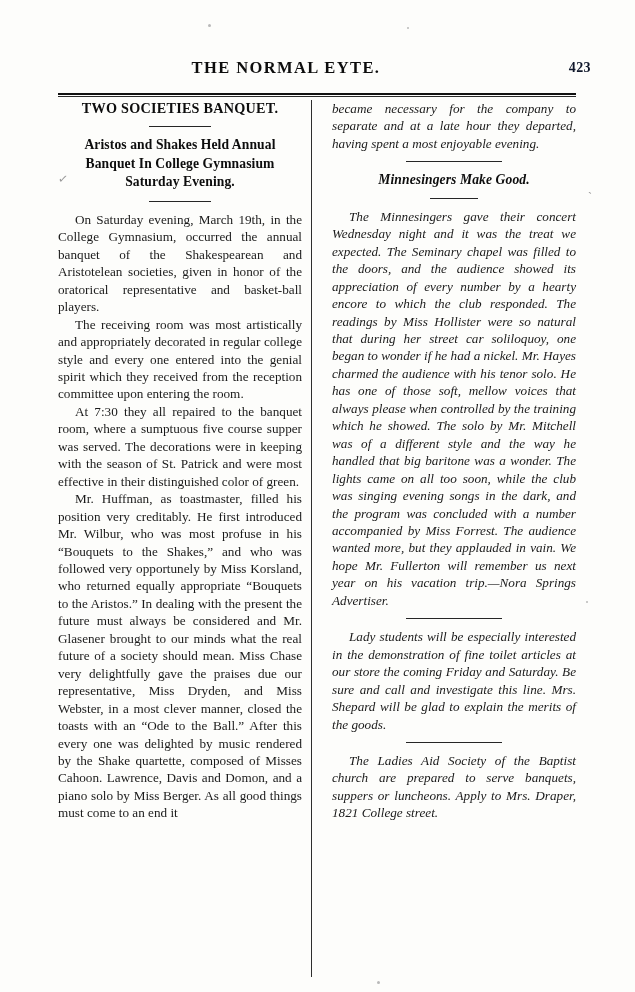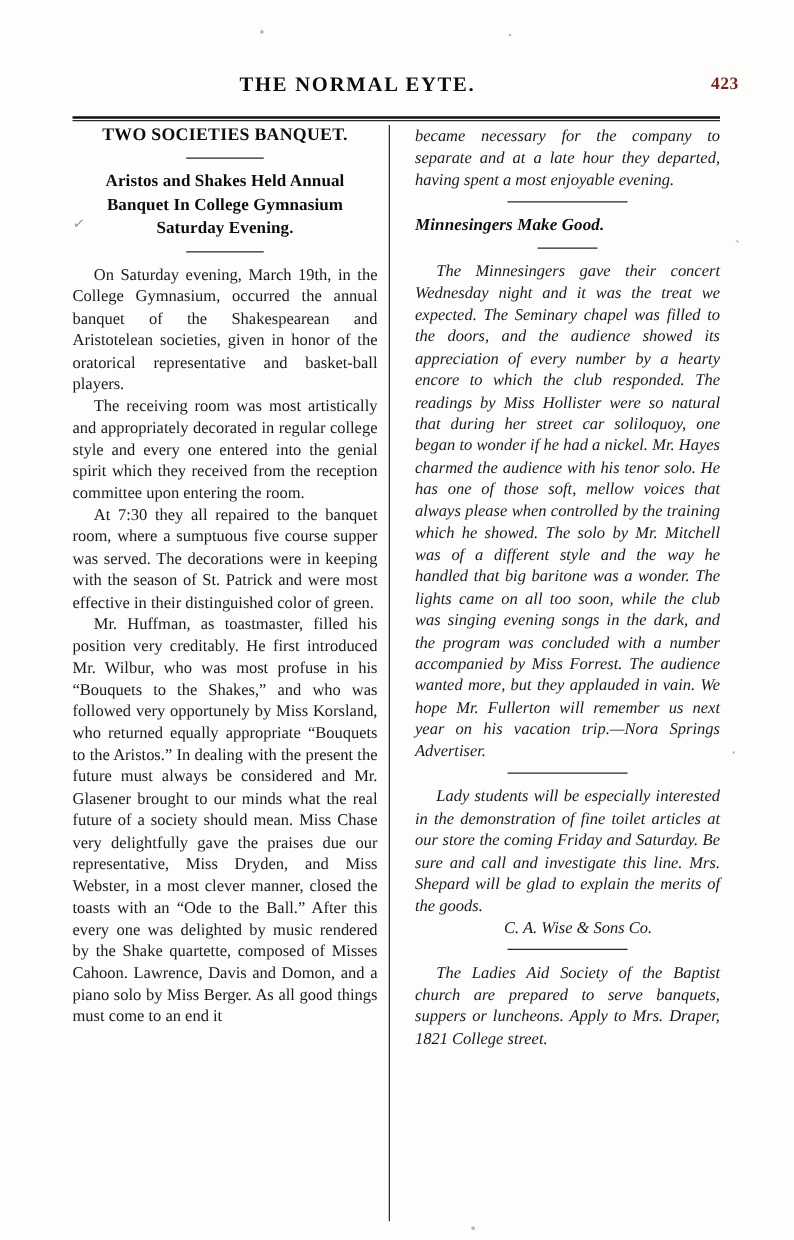--- a/index.html
+++ b/index.html
@@ -44,21 +44,21 @@
     padding-right: 34px;
     box-sizing: border-box;
   }
   .folio {
     position: absolute;
     right: 44px;
     top: 2px;
     font-weight: bold;
     font-size: 14px;
     letter-spacing: 0.4px;
-    color: #7f1d1d;
+    color: #0f172a;
   }
 
   
   .head-rule {
     position: absolute;
     left: 58px;
     top: 93px;
     width: 518px;
     height: 4px;
   }
@@ -112,21 +112,21 @@
   .head-sub {
     text-align: center;
     font-weight: bold;
     font-size: 13.6px;
     line-height: 18.5px;
     letter-spacing: 0.1px;
     margin: 0;
     color: #0d0d0d;
   }
   .head-section {
-    text-align: left;
+    text-align: center;
     font-weight: bold;
     font-size: 13.6px;
     letter-spacing: 0.1px;
     margin: 0;
     color: #0d0d0d;
   }
 
   
   .rule-short {
     width: 62px;
@@ -222,21 +222,20 @@
     <h2 class="head-section">Minnesingers Make Good.</h2>
 
     <div class="rule-short tiny"></div>
 
     <p class="body">The Minnesingers gave their concert Wednesday night and it was the treat we expected. The Seminary chapel was filled to the doors, and the audience showed its appreciation of every number by a hearty encore to which the club responded. The readings by Miss Hollister were so natural that during her street car soliloquoy, one began to wonder if he had a nickel. Mr. Hayes charmed the audience with his tenor solo. He has one of those soft, mellow voices that always please when controlled by the training which he showed. The solo by Mr. Mitchell was of a different style and the way he handled that big baritone was a wonder. The lights came on all too soon, while the club was singing evening songs in the dark, and the program was concluded with a number accompanied by Miss Forrest. The audience wanted more, but they applauded in vain. We hope Mr. Fullerton will remember us next year on his vacation trip.—Nora Springs Advertiser.</p>
 
     <div class="rule-short wide"></div>
 
     <p class="body">Lady students will be especially interested in the demonstration of fine toilet articles at our store the coming Friday and Saturday. Be sure and call and investigate this line. Mrs. Shepard will be glad to explain the merits of the goods.</p>
 
-    <p class="body signature">C. A. Wise &amp; Sons Co.</p>
 
     <div class="rule-short wide"></div>
 
     <p class="body">The Ladies Aid Society of the Baptist church are prepared to serve banquets, suppers or luncheons. Apply to Mrs. Draper, 1821 College street.</p>
 
   </div>
 
 </div>
 
 </body></html>

